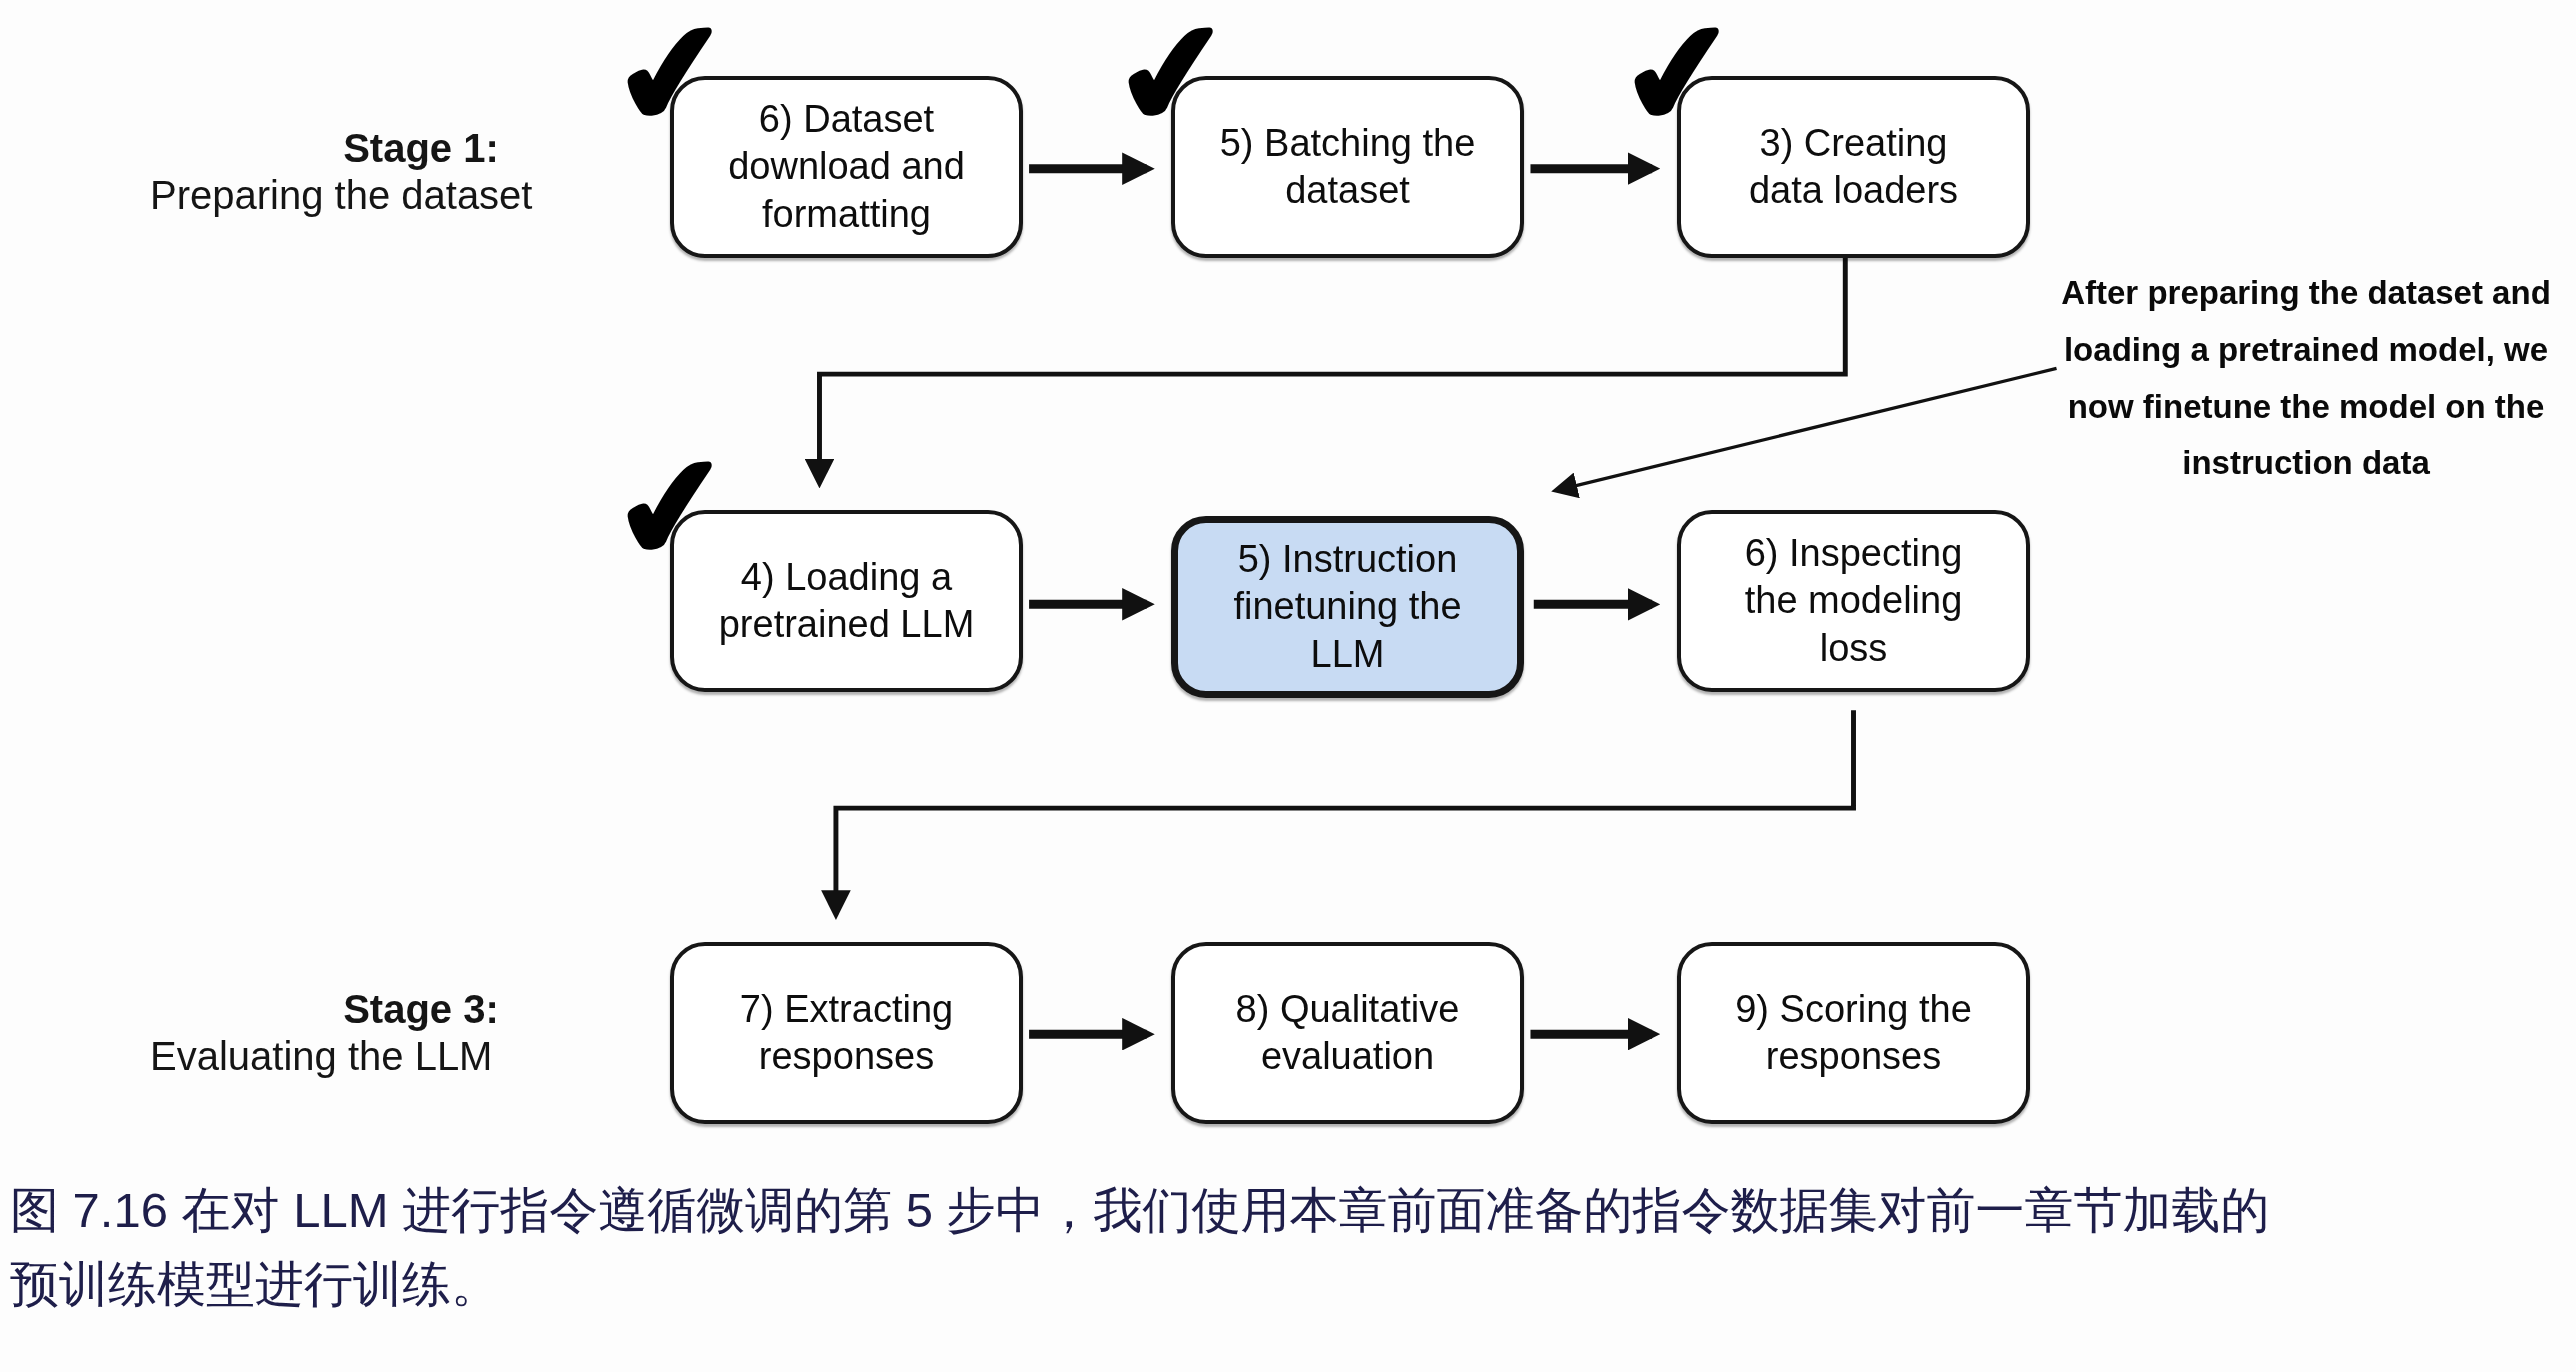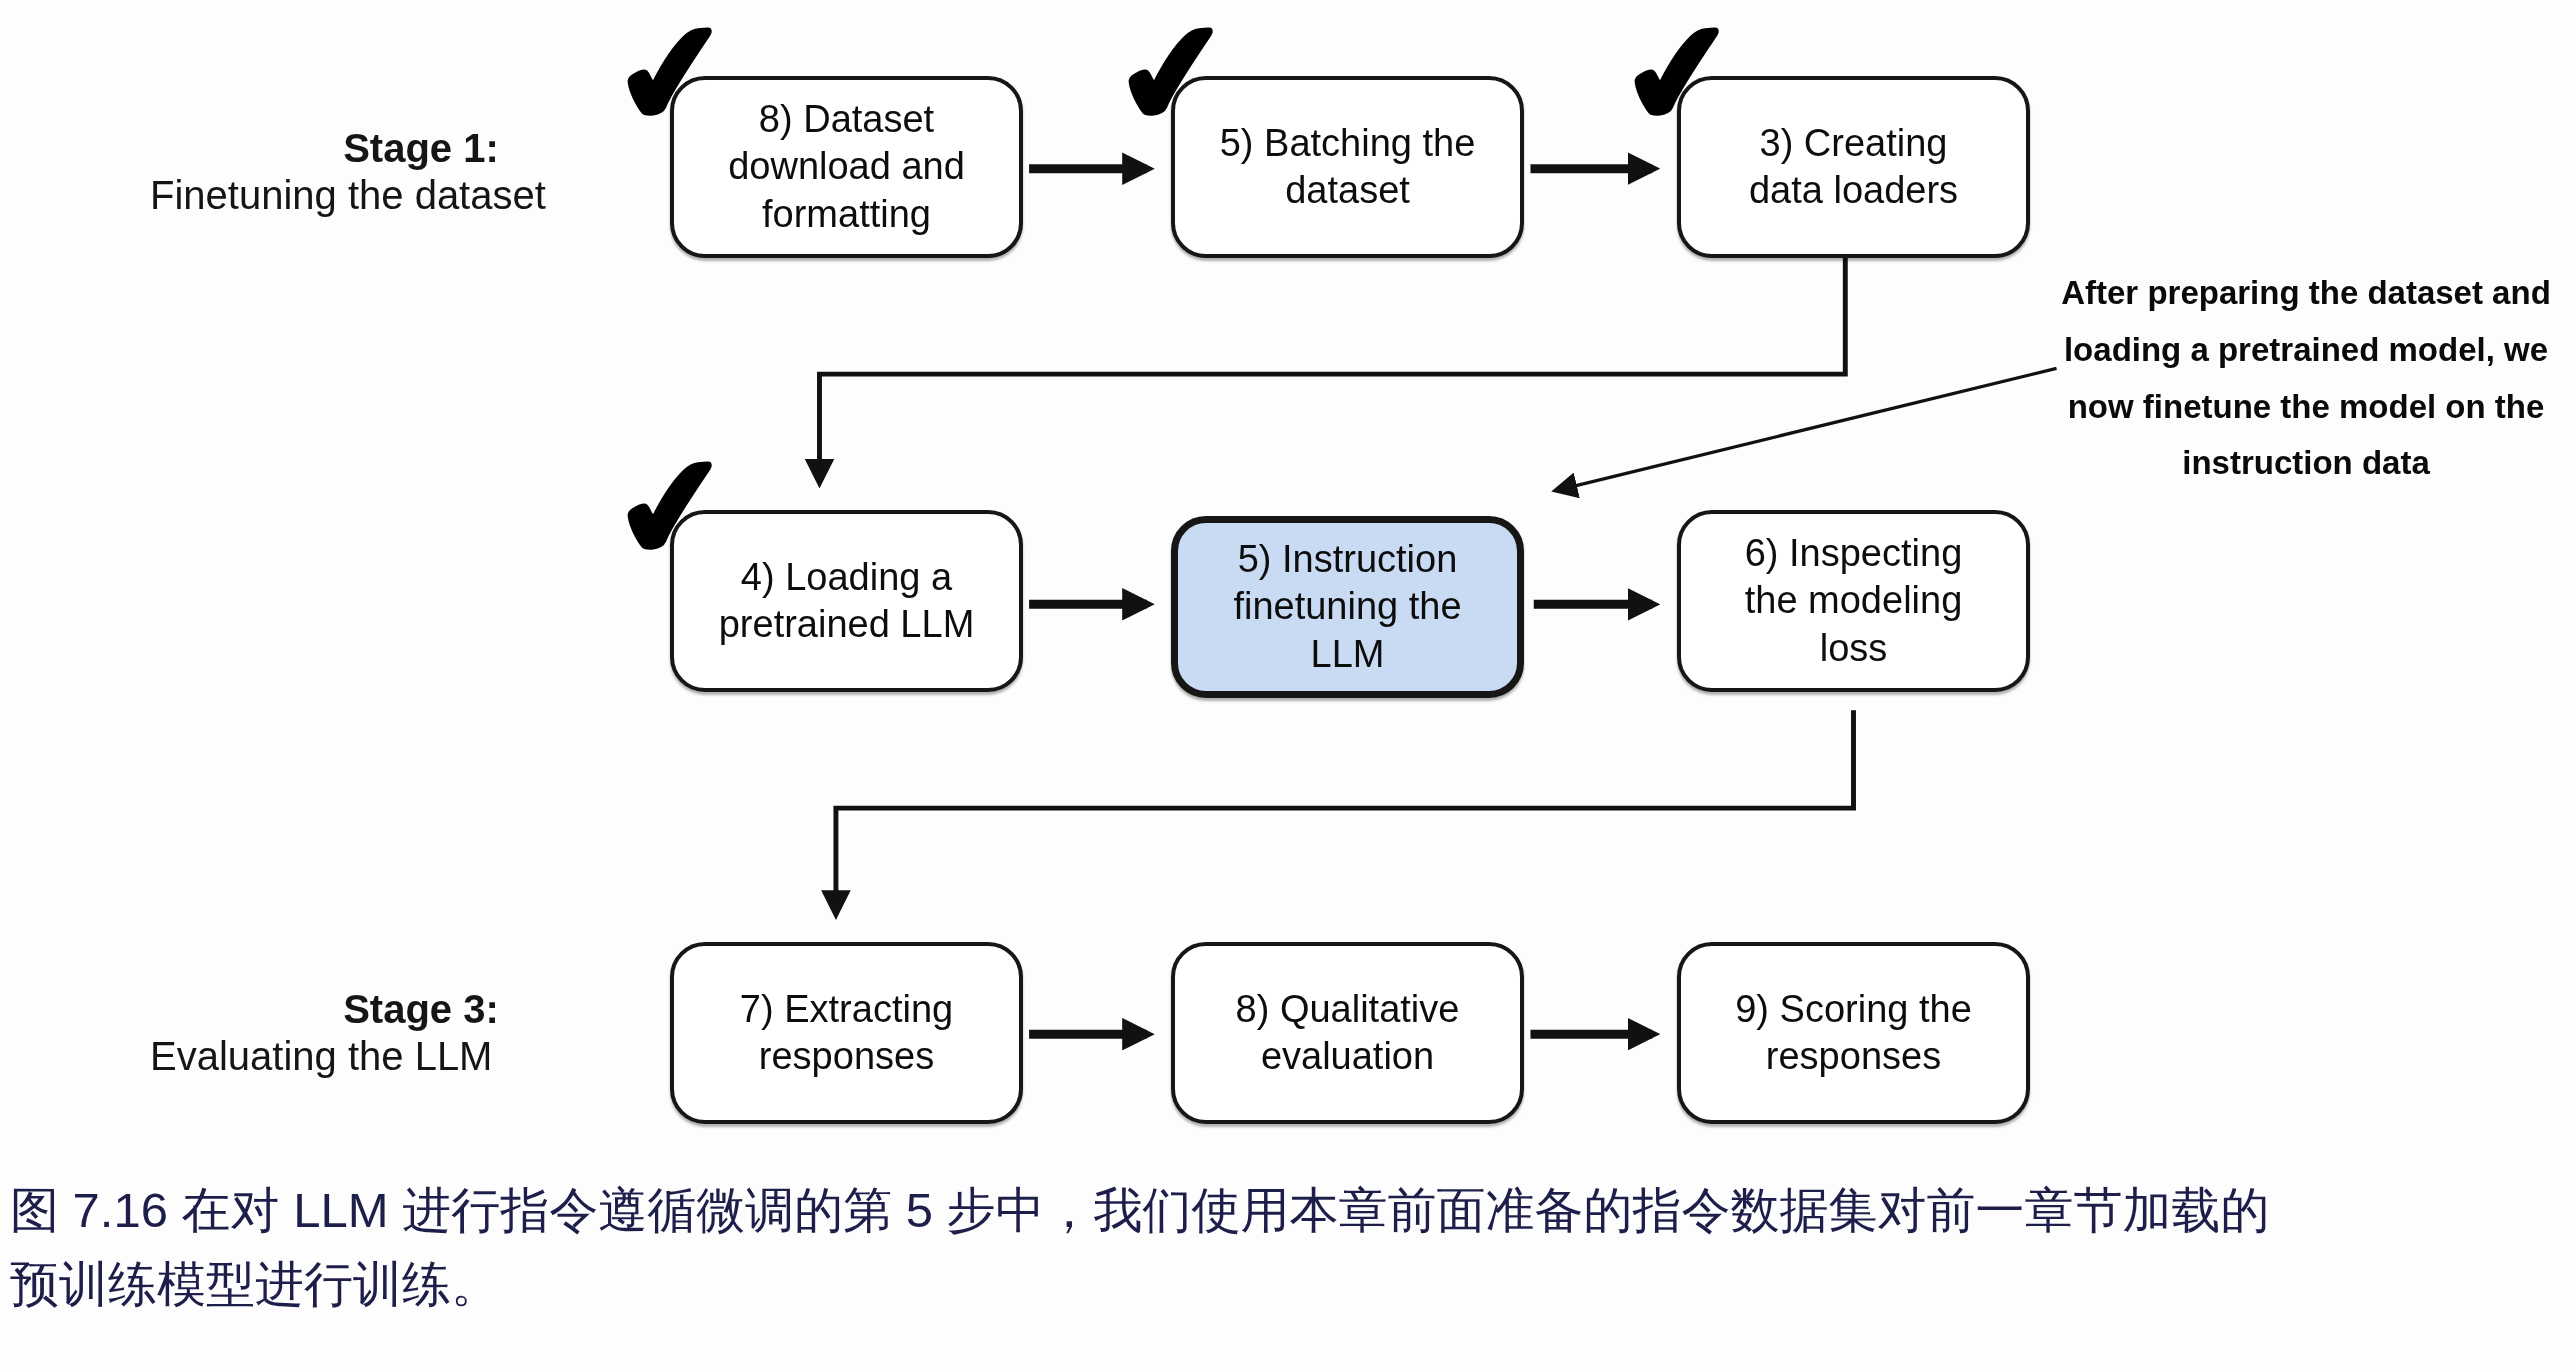--- a/index.html
+++ b/index.html
@@ -129,30 +129,30 @@
     <line x1="1866" y1="735" x2="2010" y2="735" stroke="#111111" stroke-width="11" marker-end="url(#head-big)"></line>
 
     <polyline points="2255,864 2255,983 1017,983 1017,1110" fill="none" stroke="#111111" stroke-width="6" marker-end="url(#head-mid)"></polyline>
 
     <line x1="1252" y1="1258" x2="1395" y2="1258" stroke="#111111" stroke-width="11" marker-end="url(#head-big)"></line>
     <line x1="1862" y1="1258" x2="2010" y2="1258" stroke="#111111" stroke-width="11" marker-end="url(#head-big)"></line>
   </svg>
 
   <div class="stage-label" style="top:125px">
     <div class="stage-title">Stage 1:</div>
-    <div class="stage-sub">Finetuning the dataset</div>
+    <div class="stage-sub">Preparing the dataset</div>
   </div>
   <div class="stage-label" style="top:986px">
     <div class="stage-title">Stage 3:</div>
     <div class="stage-sub">Evaluating the LLM</div>
   </div>
 
   <div class="box c1 r1">
     <span class="check">✔</span>
-    <span class="box-label">8) Dataset
+    <span class="box-label">6) Dataset
 download and
 formatting</span>
   </div>
   <div class="box c2 r1">
     <span class="check">✔</span>
     <span class="box-label">5) Batching the
 dataset</span>
   </div>
   <div class="box c3 r1">
     <span class="check">✔</span>

